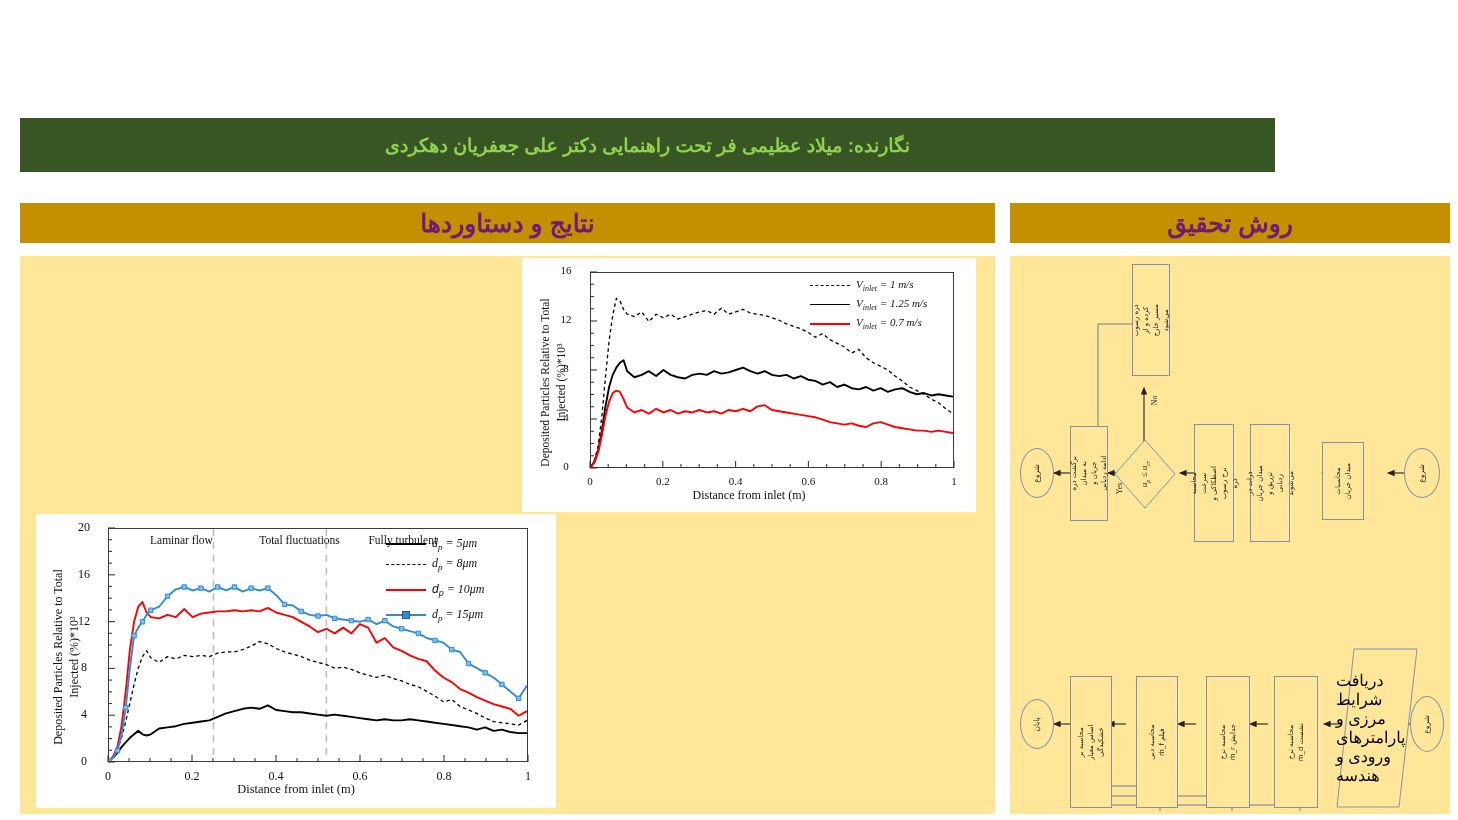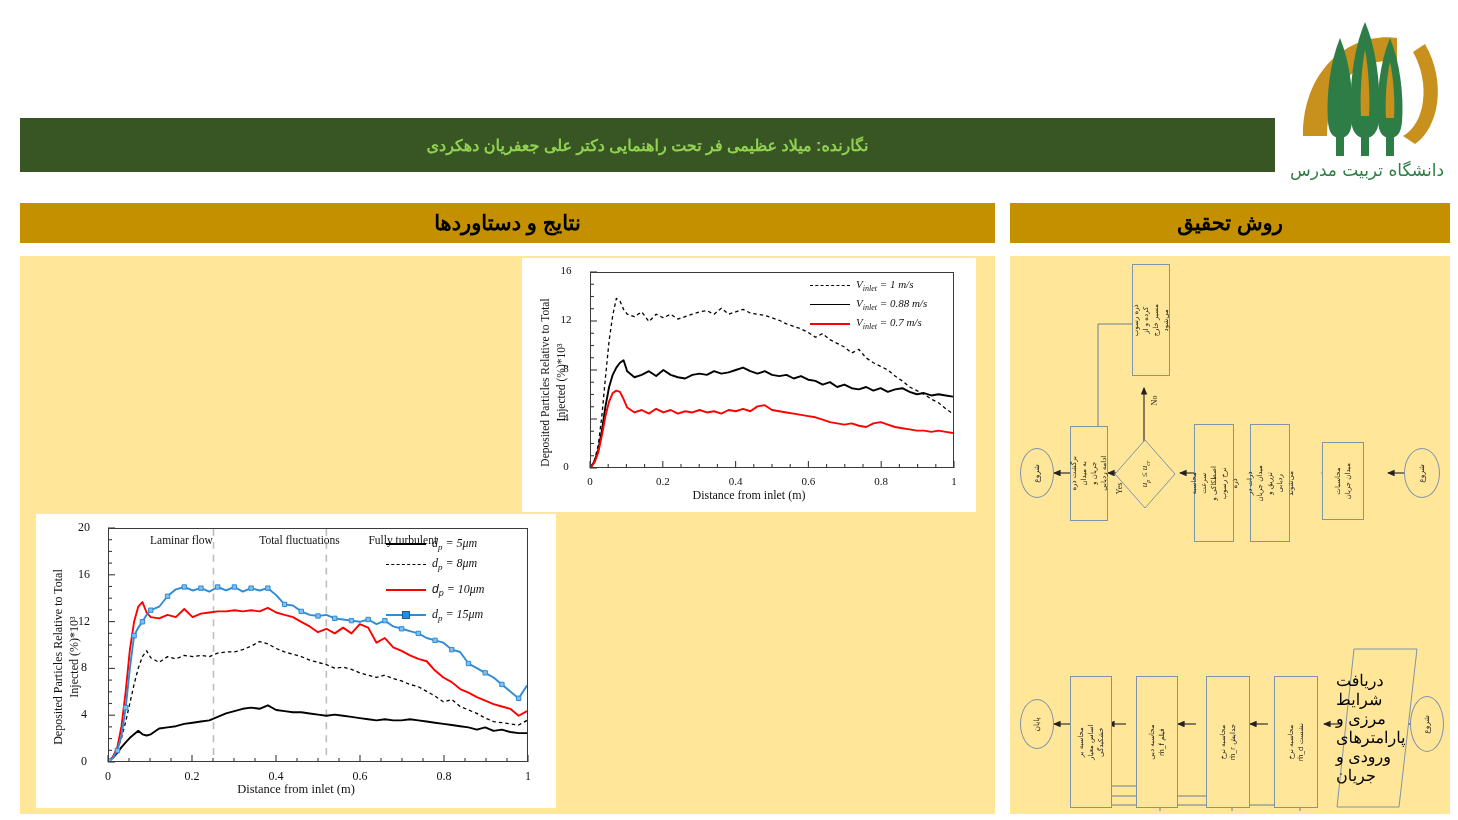--- a/index.html
+++ b/index.html
@@ -16,28 +16,28 @@
     box-sizing:border-box;padding:2px 30px;
   }
   #title-text{
     color:#2E5A1C;font-size:25px;font-weight:bold;line-height:1.22;
     text-align:center;direction:rtl;
   }
   #author-banner{
     position:absolute;left:20px;top:118px;width:1255px;height:54px;
     background:#375623;display:flex;align-items:center;justify-content:center;
   }
-  #author-text{color:#92D050;font-size:16px;font-weight:bold;direction:rtl;}
+  #author-text{color:#92D050;font-size:19px;font-weight:bold;direction:rtl;}
   #logo-wrap{position:absolute;left:1285px;top:4px;width:165px;height:180px;}
   
   .section-bar{
     position:absolute;height:40px;background:#C49000;
     display:flex;align-items:center;justify-content:center;
   }
-  .section-bar span{color:#000000;font-size:21px;font-weight:bold;direction:rtl;}
+  .section-bar span{color:#701a75;font-size:25px;font-weight:bold;direction:rtl;}
   #bar-results{left:20px;top:203px;width:975px;}
   #bar-method{left:1010px;top:203px;width:440px;}
   
   .panel{position:absolute;background:#FFE699;}
   #panel-results{left:20px;top:256px;width:975px;height:558px;}
   #panel-method{left:1010px;top:256px;width:440px;height:558px;}
   
   .chart-card{position:absolute;background:#ffffff;box-sizing:border-box;}
   #chart-card-1{left:538px;top:258px;width:454px;height:254px;}
   #chart-card-2{left:36px;top:514px;width:520px;height:294px;}
@@ -78,39 +78,20 @@
 </head>
 <body>
 
 <div id="poster-header">
 
 
   <div id="author-banner">
     <div id="author-text">نگارنده: میلاد عظیمی فر تحت راهنمایی دکتر علی جعفریان دهکردی</div>
   </div>
 
-  <div id="logo-wrap">
-    <svg viewBox="0 0 165 180" width="165" height="180">
-
-      <path d="M18 132 C 18 62, 68 28, 112 34 L 112 58 C 74 52, 42 80, 42 132 Z" fill="#C8901C"></path>
-      <path d="M118 132 C 140 120, 146 80, 128 48 L 140 40 C 162 78, 154 124, 130 140 Z" fill="#C8901C"></path>
-
-      <path d="M80 18 C 92 46, 96 86, 94 116 C 93 128, 88 134, 80 134 C 72 134, 67 128, 66 116 C 64 86, 68 46, 80 18 Z" fill="#2E7D46"></path>
-      <path d="M80 46 C 84 66, 85 96, 84 112 L 76 112 C 75 96, 76 66, 80 46 Z" fill="#C8901C"></path>
-      <path d="M55 34 C 65 58, 69 92, 67 118 C 66 129, 62 134, 55 134 C 48 134, 44 129, 43 118 C 41 92, 45 58, 55 34 Z" fill="#2E7D46"></path>
-      <path d="M105 34 C 115 58, 119 92, 117 118 C 116 129, 112 134, 105 134 C 98 134, 94 129, 93 118 C 91 92, 95 58, 105 34 Z" fill="#2E7D46"></path>
-      <path d="M105 58 C 109 76, 110 100, 109 114 L 101 114 C 100 100, 101 76, 105 58 Z" fill="#C8901C"></path>
-
-      <rect x="51" y="130" width="8" height="22" fill="#2E7D46"></rect>
-      <rect x="76" y="130" width="8" height="22" fill="#2E7D46"></rect>
-      <rect x="101" y="130" width="8" height="22" fill="#2E7D46"></rect>
-
-      <text x="82" y="172" text-anchor="middle" font-family="DejaVu Sans, sans-serif" font-size="17" fill="#2E7D46" direction="rtl">دانشگاه تربیت مدرس</text>
-    </svg>
-  </div>
 </div>
 
 <div class="section-bar" id="bar-results">
   <span>نتایج و دستاوردها</span>
 </div>
 <div class="section-bar" id="bar-method">
   <span>روش تحقیق</span>
 </div>
 
 <div class="panel" id="panel-results">
@@ -203,21 +184,21 @@
             <i style="font-family:'Liberation Serif',serif;font-style:italic;">V<sub style="font-size:8px;">inlet</sub></i>
             <span style="font-style:italic;font-family:'Liberation Serif',serif;">= 1 m/s</span>
           </span>
         </div>
         <div class="leg-row">
           <span class="leg-swatch">
             <i style="border-top:1.8px solid #000;"></i>
             </span>
           <span class="leg-txt">
             <i style="font-family:'Liberation Serif',serif;font-style:italic;">V<sub style="font-size:8px;">inlet</sub></i>
-            <span style="font-style:italic;font-family:'Liberation Serif',serif;">= 0.88 m/s</span>
+            <span style="font-style:italic;font-family:'Liberation Serif',serif;">= 1.25 m/s</span>
           </span>
         </div>
         <div class="leg-row">
           <span class="leg-swatch">
             <i style="border-top:2.2px solid #FF0000;"></i>
             </span>
           <span class="leg-txt">
             <i style="font-family:'Liberation Serif',serif;font-style:italic;">V<sub style="font-size:8px;">inlet</sub></i>
             <span style="font-style:italic;font-family:'Liberation Serif',serif;">= 0.7 m/s</span>
           </span>
@@ -491,20 +472,20 @@
 
   <div class="fc-node" style="left:264px;top:420px;width:44px;height:132px;">
     <span class="fc-txt" style="white-space:normal;width:118px;">محاسبه نرخ نشست  ṁ_d</span>
   </div>
 
   <div style="position:absolute;left:326px;top:392px;width:82px;height:160px;">
     <svg width="82" height="160" style="position:absolute;left:0;top:0;">
       <polygon points="18,1 81,1 63,159 1,159" fill="#FFE699" stroke="#8094A8" stroke-width="1"></polygon>
     </svg>
     <div style="position:absolute;left:0;top:0;width:82px;height:160px;display:flex;align-items:center;justify-content:center;">
-      <span class="fc-txt" style="white-space:normal;width:146px;">دریافت شرایط مرزی و پارامترهای ورودی و جریان</span>
+      <span class="fc-txt" style="white-space:normal;width:146px;">دریافت شرایط مرزی و پارامترهای ورودی و هندسه</span>
     </div>
   </div>
 
   <div class="fc-node fc-ellipse" style="left:400px;top:440px;width:34px;height:56px;">
     <span class="fc-txt" style="font-size:7.5px;">شروع</span>
   </div>
 </div>
 
 </body></html>

